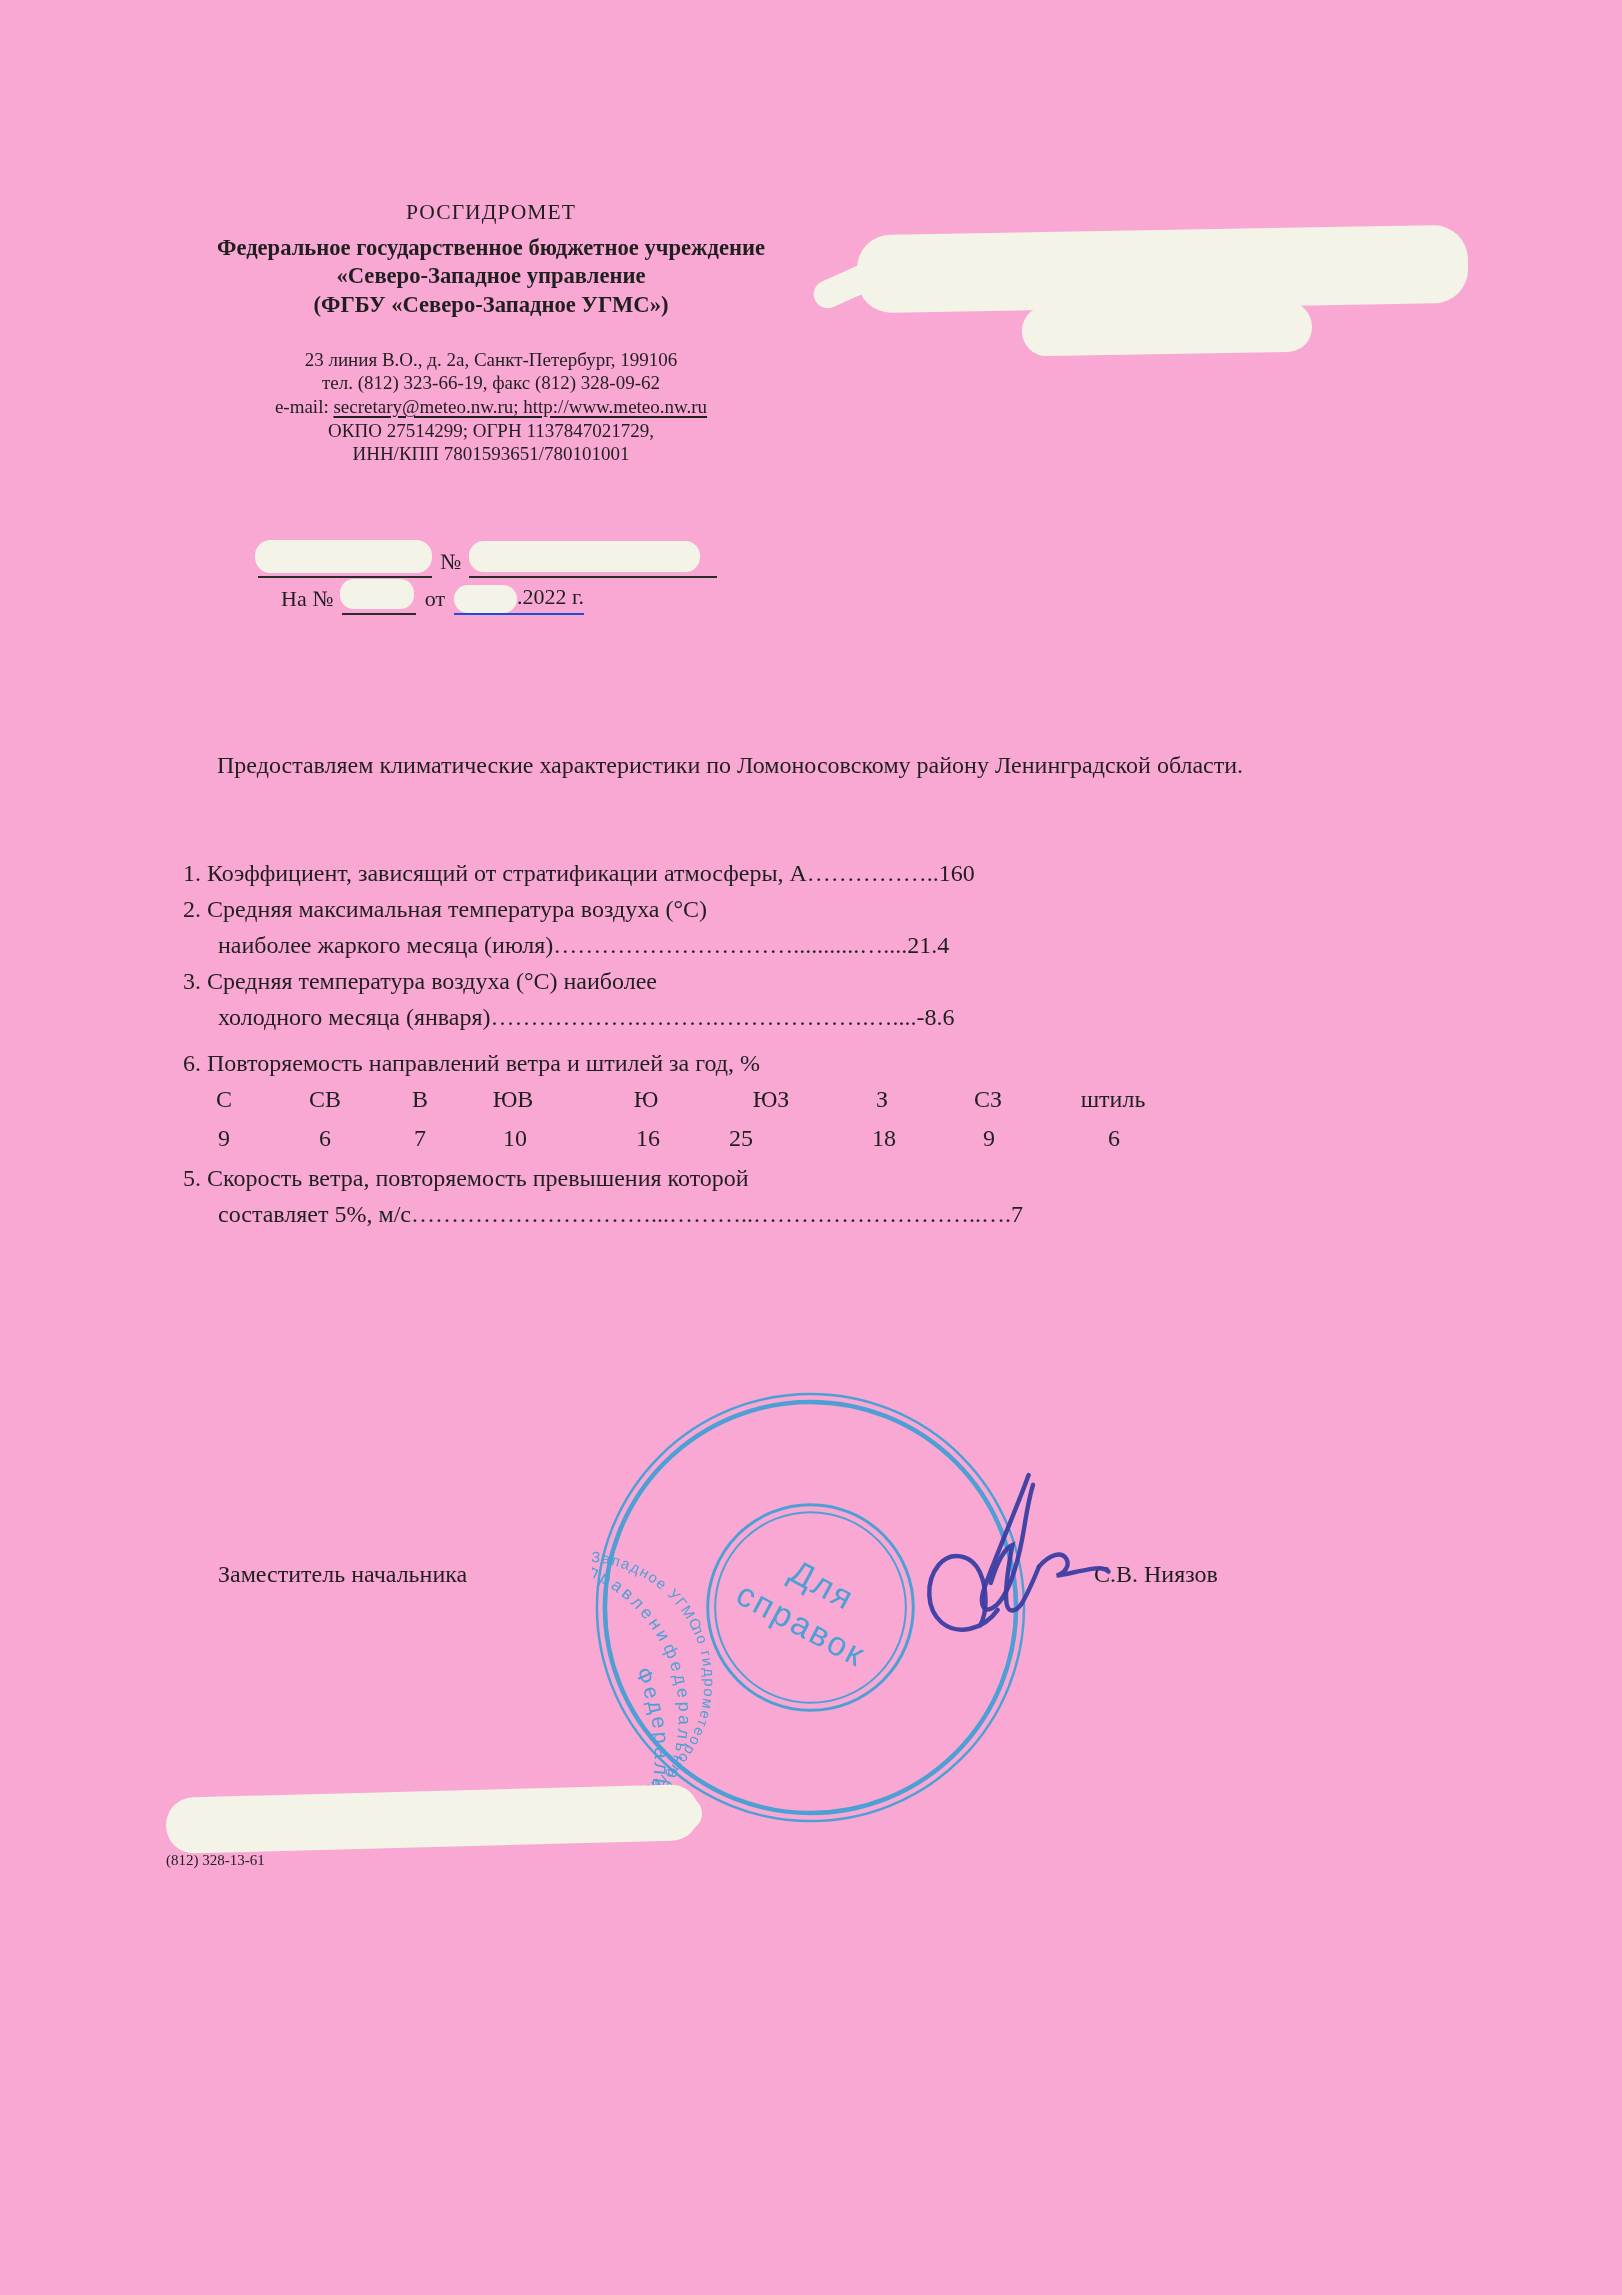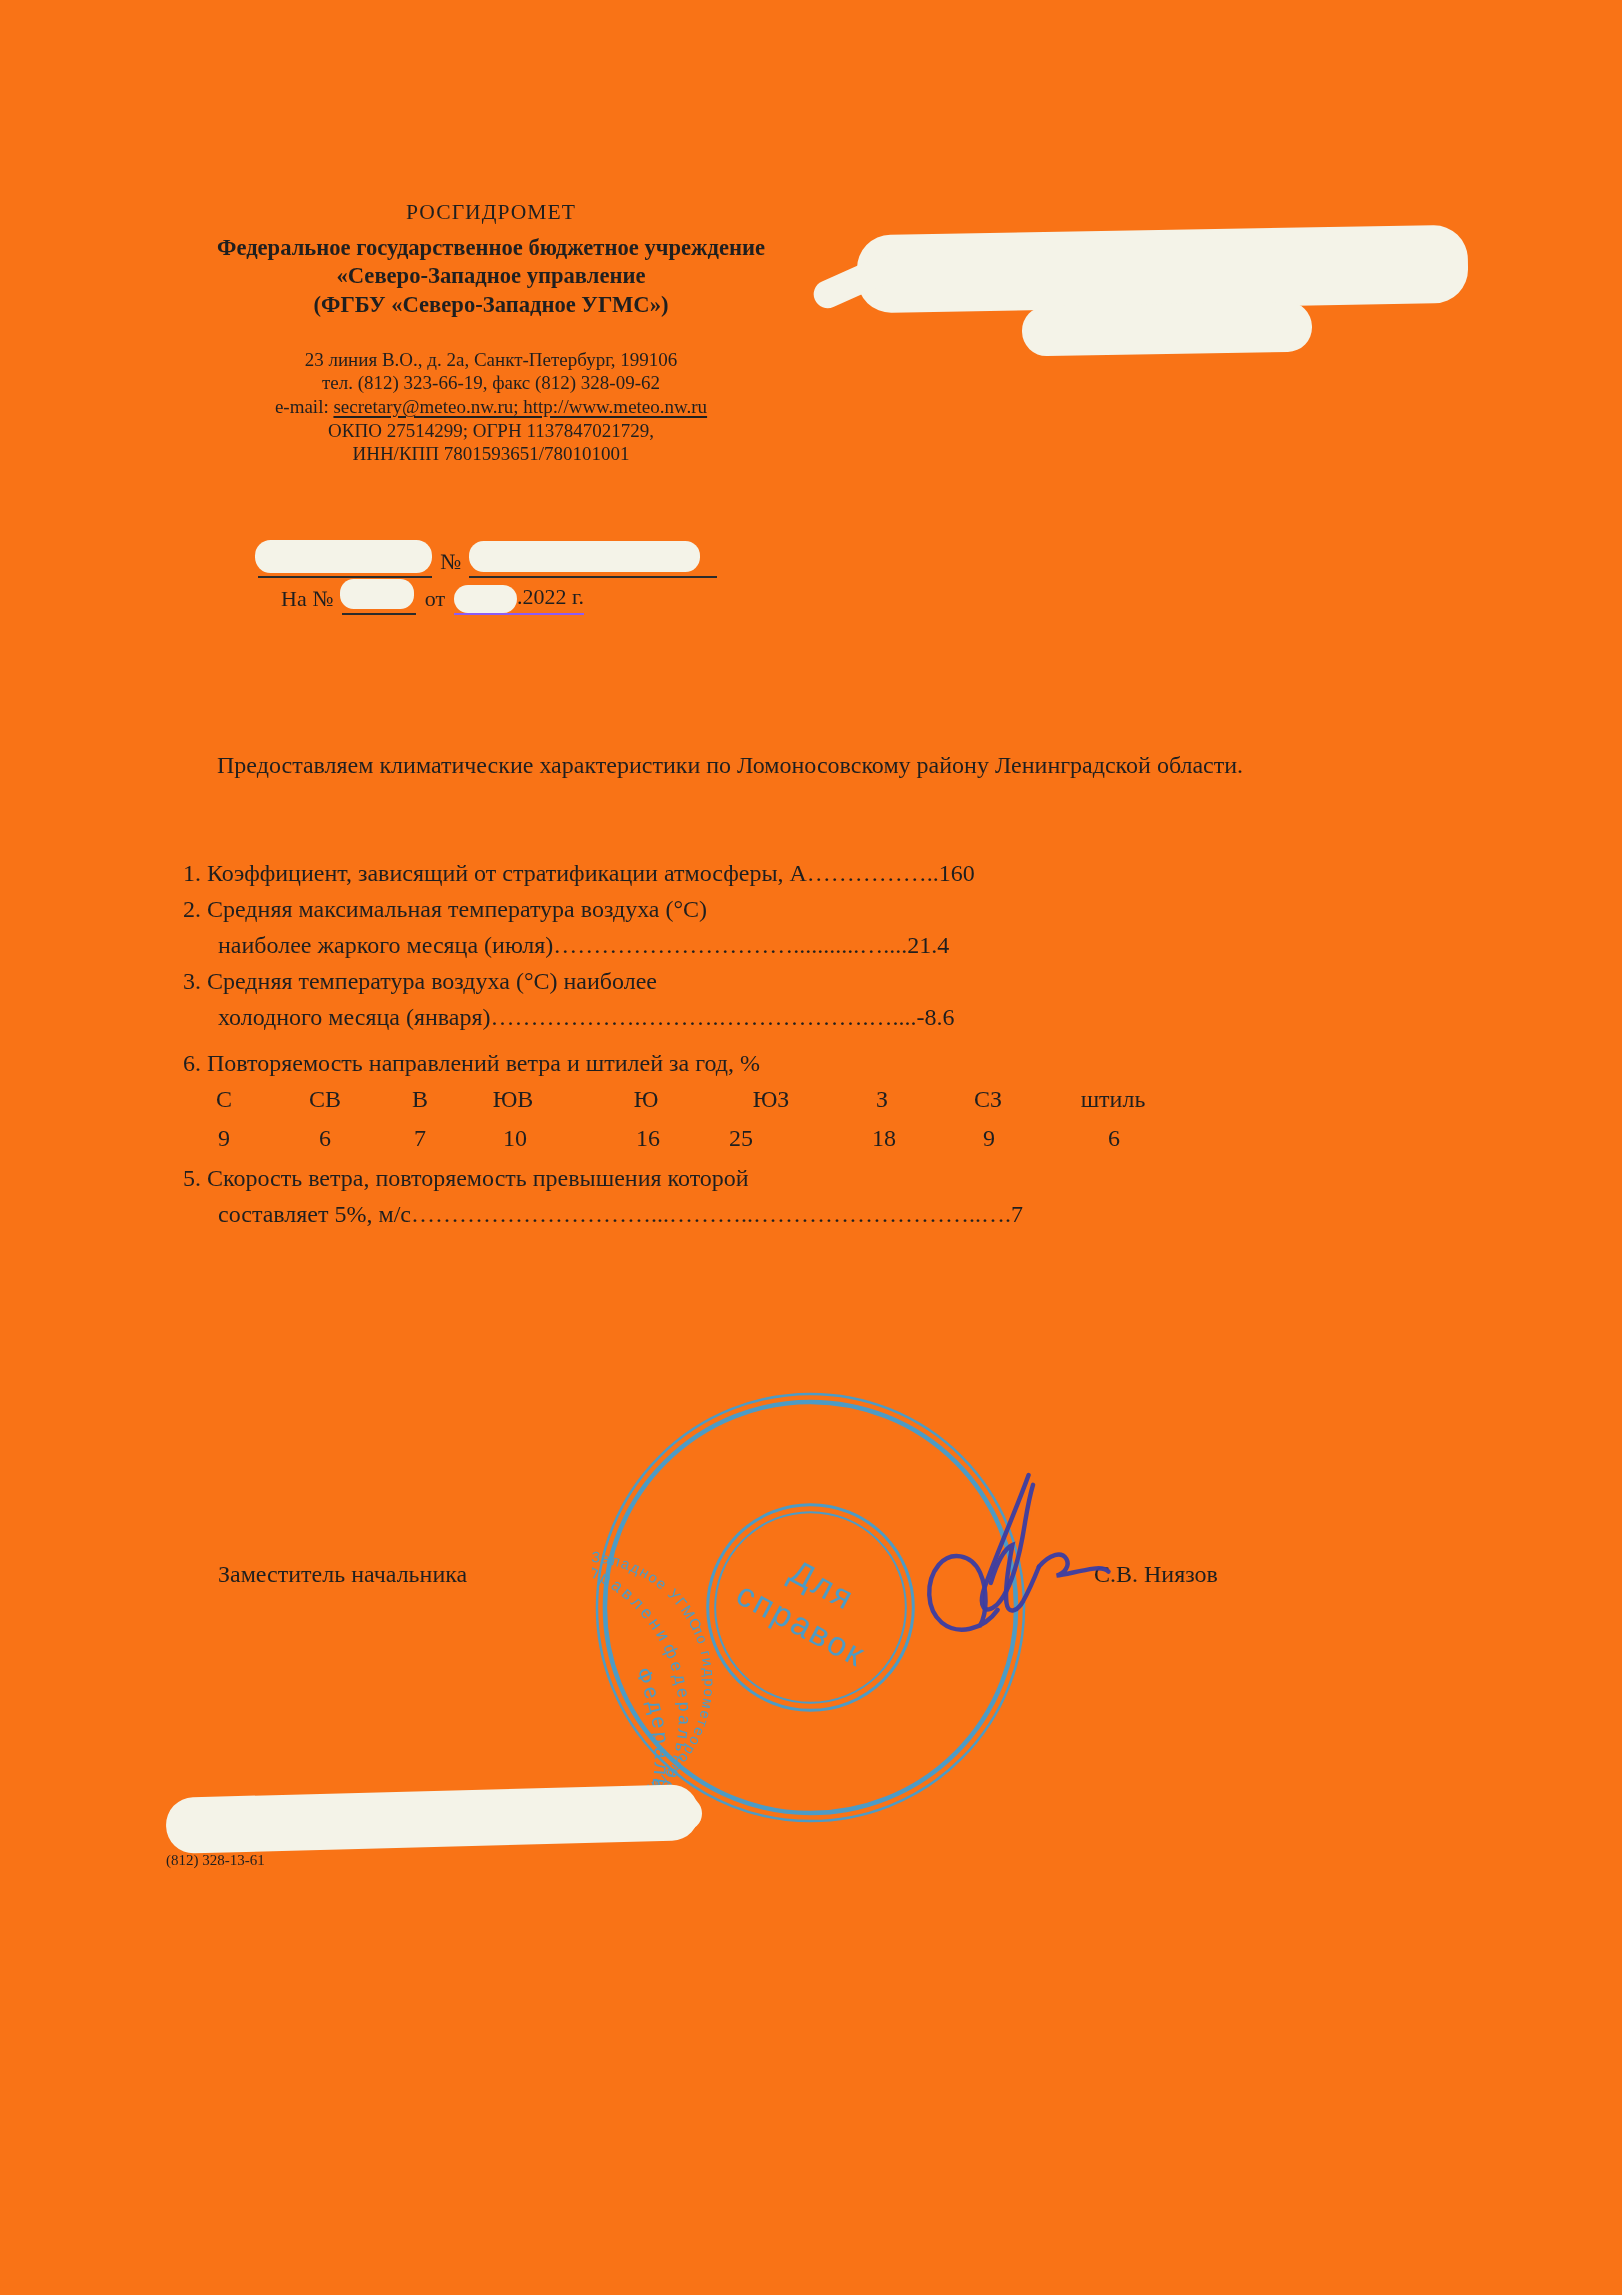--- a/index.html
+++ b/index.html
@@ -1,34 +1,34 @@
 <!DOCTYPE html>
 <html style="font-size:7.9px"><head>
 <meta charset="utf-8">
 <style>
   html,body{margin:0;padding:0;background:#888;}
   .page{
     position:relative;
     width:1623px;height:2295px;
-    background:#f97316;
+    background:#f9a8d4;
     font-family:"Liberation Serif","DejaVu Serif",serif;
     color:#1f1f1f;
     overflow:hidden;
   }
   
   .letterhead{position:absolute;left:113px;top:200px;width:756px;text-align:center;}
   .agency{font-size:21.6px;letter-spacing:1px;margin-bottom:8.8px;}
   .org-line{font-size:22.6px;font-weight:bold;line-height:28.5px;}
   .addr-block{margin-top:28.5px;font-size:19px;line-height:23.6px;}
   .addr-underline{text-decoration:underline;text-decoration-thickness:1.5px;text-underline-offset:2.9px;}
   
   .ref-line1{position:absolute;left:258px;top:546px;display:flex;align-items:flex-end;gap:7.9px;font-size:22px;}
   .ref-line2{position:absolute;left:281px;top:583px;display:flex;align-items:flex-end;gap:8.8px;font-size:22px;}
   .ref-blank{display:inline-block;border-bottom:2px solid #2b2b2b;height:30px;position:relative;}
-  .ref-underlined{display:inline-flex;align-items:flex-end;border-bottom:2px solid #8b5cf6;height:30px;}
+  .ref-underlined{display:inline-flex;align-items:flex-end;border-bottom:2px solid #1d4ed8;height:30px;}
   .ref-no,.ref-word{padding-bottom:2.9px;}
   
   .blob{position:absolute;background:#f4f3e8;}
   .blob-inline{display:inline-block;background:#f4f3e8;border-radius:16.7px;vertical-align:bottom;}
   
   .body-par{position:absolute;left:162px;top:747px;width:1340px;font-size:24px;line-height:36px;text-align:justify;text-indent:55px;}
   .list{position:absolute;left:183px;top:855px;width:1129px;font-size:24px;line-height:36px;}
   .indent{padding-left:35px;font-family:Liberation Serif, serif;}
   .item4{margin-top:10.3px;}
   .wind-row{position:relative;height:36px;}

